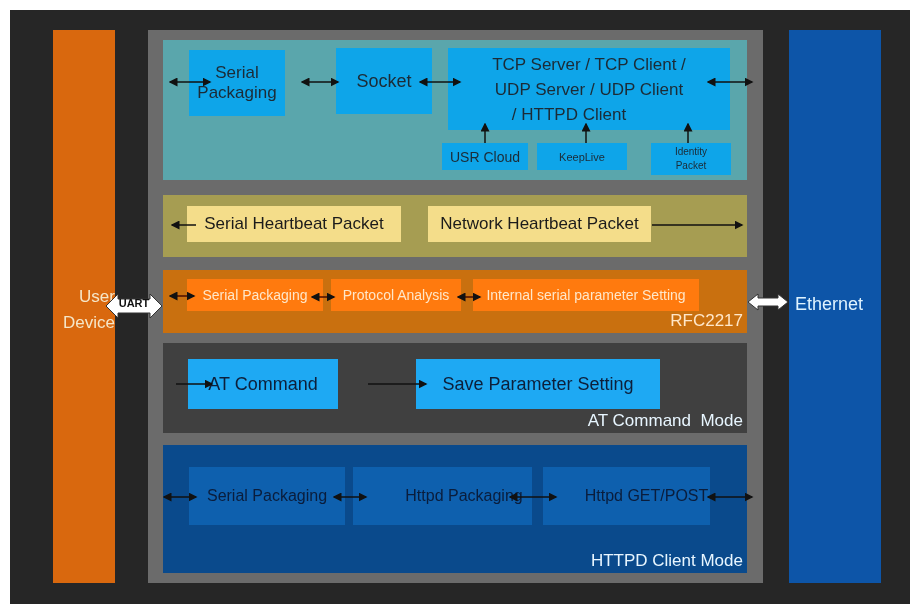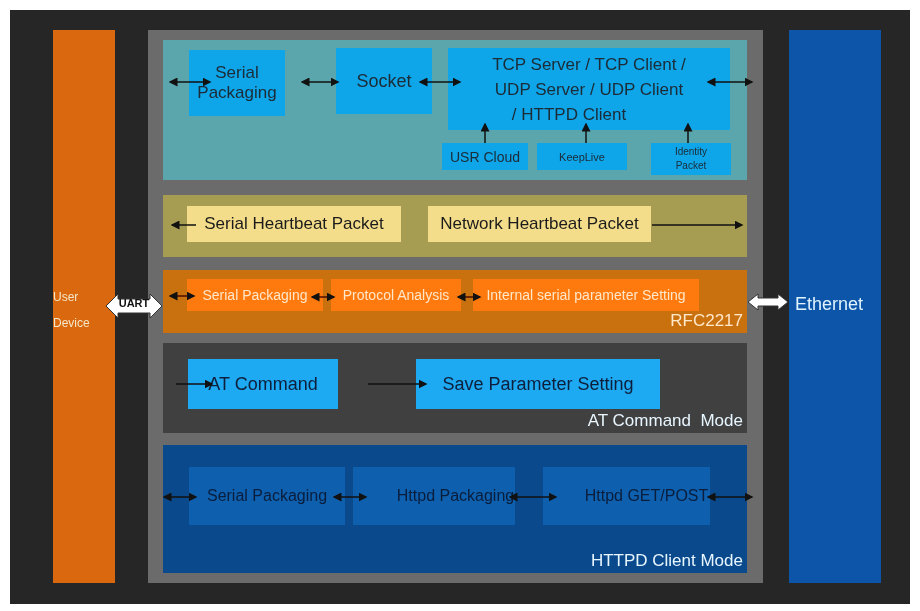--- a/index.html
+++ b/index.html
@@ -2,21 +2,21 @@
 <html><head>
 <meta charset="utf-8">
 <style>
   html, body { margin:0; padding:0; }
   body { width:920px; height:611px; background:#ffffff; position:relative; overflow:hidden;
          font-family:"Liberation Sans", "DejaVu Sans", sans-serif; }
   .frame { position:absolute; left:10px; top:10px; width:900px; height:594px; background:#262626; }
   .abs { position:absolute; box-sizing:border-box; }
   .col-user { left:53px; top:30px; width:62px; height:553px; background:#d9680e; }
   .col-eth { left:789px; top:30px; width:92px; height:553px; background:#0d55a8; }
-  .col-label { color:#f5e6c8; font-size:12px; text-align:left; line-height:26px; }
+  .col-label { color:#f5e6c8; font-size:17px; text-align:right; line-height:26px; }
   .eth-label { color:#dff3ff; font-size:18px; }
   .core { left:148px; top:30px; width:615px; height:553px; background:#6b6b6b; }
   .band { position:absolute; left:15px; width:584px; }
   .b1 { top:10px; height:140px; background:#5aa6ac; }
   .b2 { top:165px; height:62px; background:#a69d52; }
   .b3 { top:240px; height:63px; background:#c9700f; }
   .b4 { top:313px; height:90px; background:#404040; }
   .b5 { top:415px; height:128px; background:#0a4a8c; }
   .box { position:absolute; display:flex; align-items:center; justify-content:center; text-align:center; box-sizing:border-box; }
   .cyan { background:#0ea5e9; color:#1c2b36; }
@@ -77,21 +77,21 @@
   </div>
 
   <div class="band b4">
     <div class="box lblue" style="left:25px;top:16px;width:150px;height:50px;">AT Command</div>
     <div class="box lblue" style="left:253px;top:16px;width:244px;height:50px;">Save Parameter Setting</div>
     <div class="mode-label" style="color:#e8f6ff;white-space:pre;">AT Command  Mode</div>
   </div>
 
   <div class="band b5">
     <div class="box dblue" style="left:26px;top:22px;width:156px;height:58px;">Serial Packaging</div>
-    <div class="box dblue" style="left:190px;top:22px;width:162px;height:58px;padding-left:43px;">Httpd Packaging</div>
+    <div class="box dblue" style="left:190px;top:22px;width:179px;height:58px;padding-left:43px;">Httpd Packaging</div>
     <div class="box dblue" style="left:380px;top:22px;width:167px;height:58px;padding-left:40px;">Httpd GET/POST</div>
     <div class="mode-label" style="color:#e8f6ff;">HTTPD Client Mode</div>
   </div>
 </div>
 
 <svg class="arrows" width="920" height="611">
   <defs>
     <marker id="ah" markerWidth="6" markerHeight="6" refX="5" refY="3" orient="auto">
         <path d="M0,0 L6,3 L0,6 z" fill="#111"></path>
       </marker>

